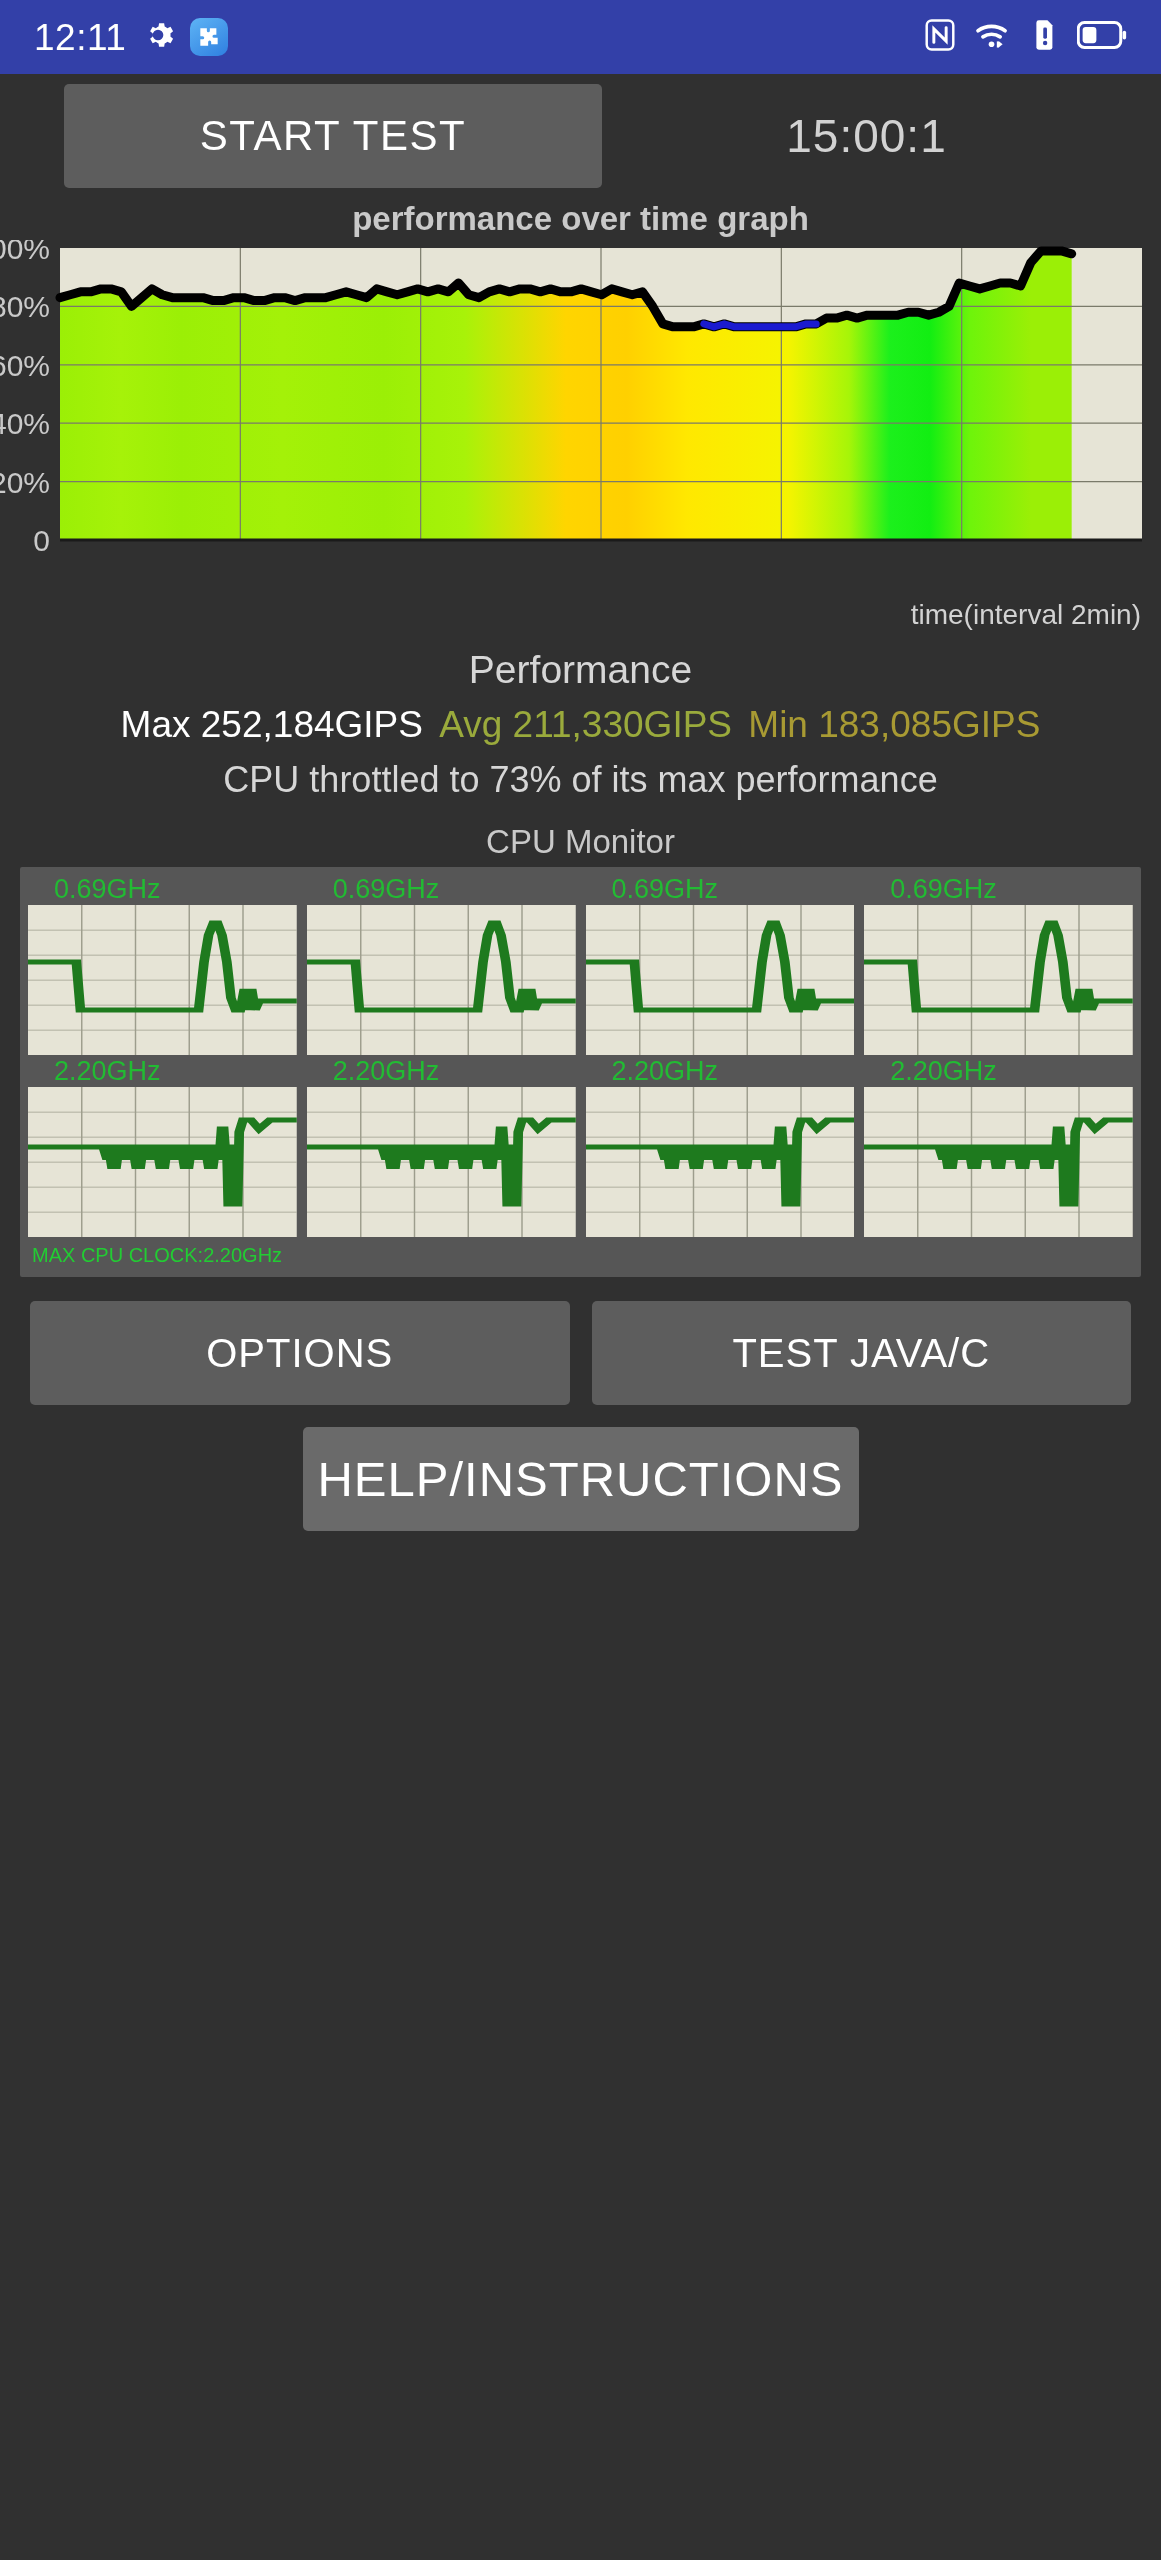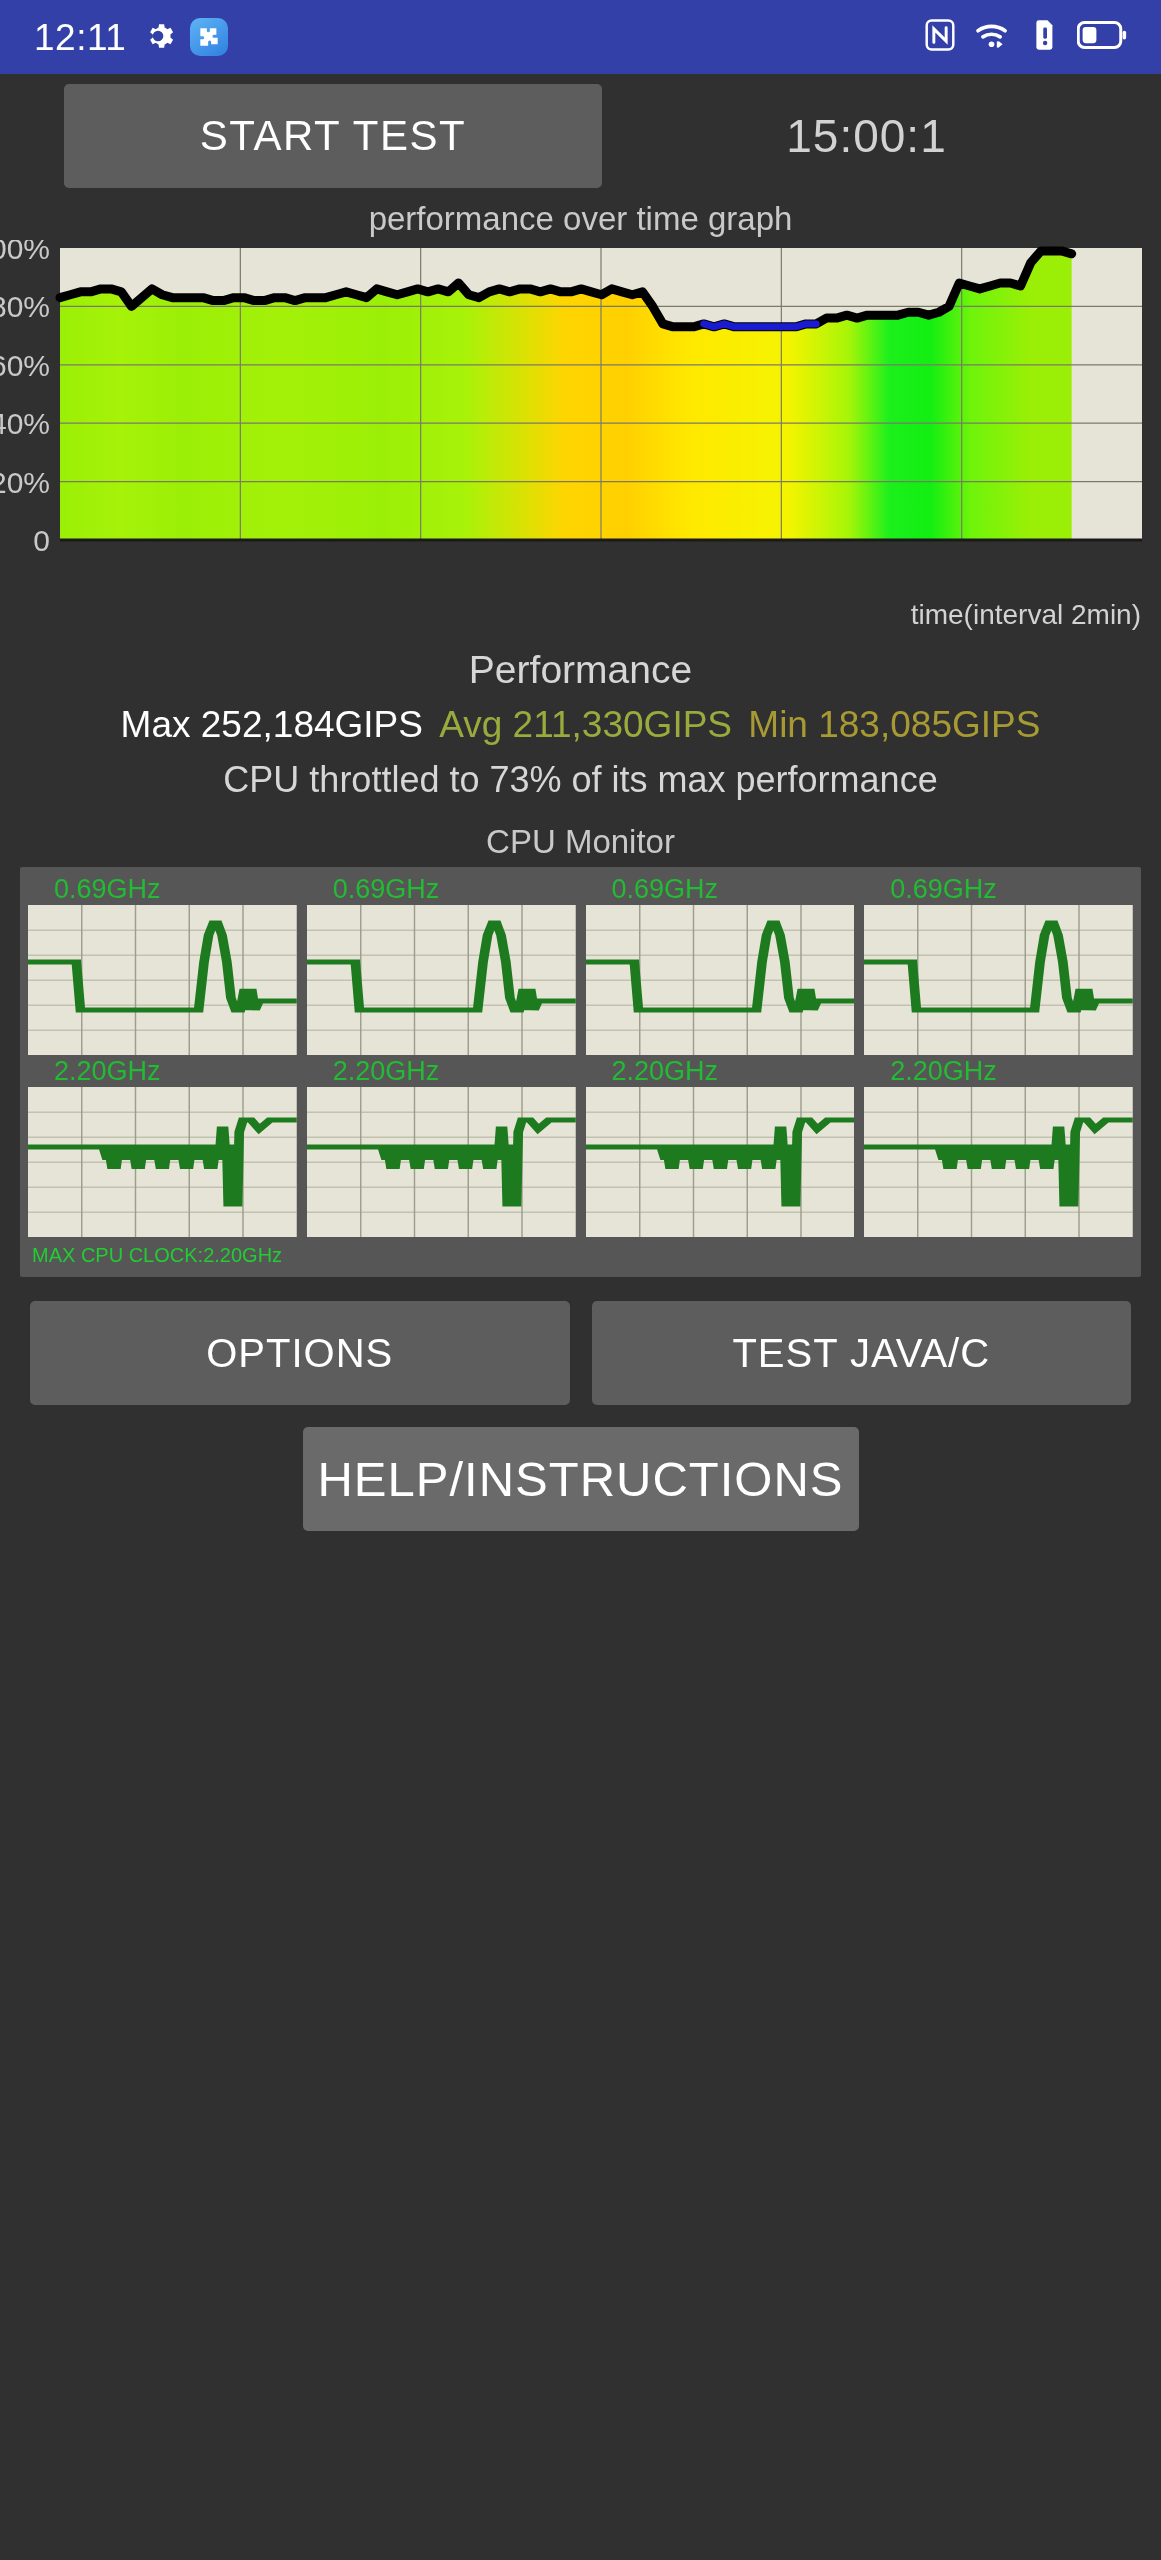--- a/index.html
+++ b/index.html
@@ -11,21 +11,21 @@
   }
 
   
   #status-bar {
     height: 74px; width: 100%;
     background: #3340a8;
     display: flex; align-items: center;
     padding: 0 34px;
     position: relative;
   }
-  #status-left { display: flex; align-items: flex-end; gap: 16px; }
+  #status-left { display: flex; align-items: center; gap: 16px; }
   #clock {
     color: #ffffff; font-size: 37px; font-weight: 500;
     letter-spacing: 0.5px; line-height: 1;
   }
   .sb-icon { display: block; }
   #app-badge {
     width: 38px; height: 38px; border-radius: 10px;
     background: linear-gradient(145deg,#5eb4f5,#2f7fe0);
     display: flex; align-items: center; justify-content: center;
   }
@@ -49,21 +49,21 @@
   }
   #timer-display {
     flex: 1; text-align: center;
     color: #d2d2d2; font-size: 46px; letter-spacing: 1px;
   }
 
   
   #chart-section { position: relative; padding: 0; }
   #chart-title {
     text-align: center; color: #c9c9c9; font-size: 33px;
-    height: 42px; line-height: 42px;
+    height: 42px; line-height: 42px; font-weight: bold;
   }
   #chart-wrap {
     position: relative; width: 1161px; height: 330px;
   }
   #chart-svg { display: block; }
   #time-axis-label {
     text-align: right; color: #d2d2d2; font-size: 28px;
     padding: 4px 20px 0 0;
     margin-top: 25px;
   }

